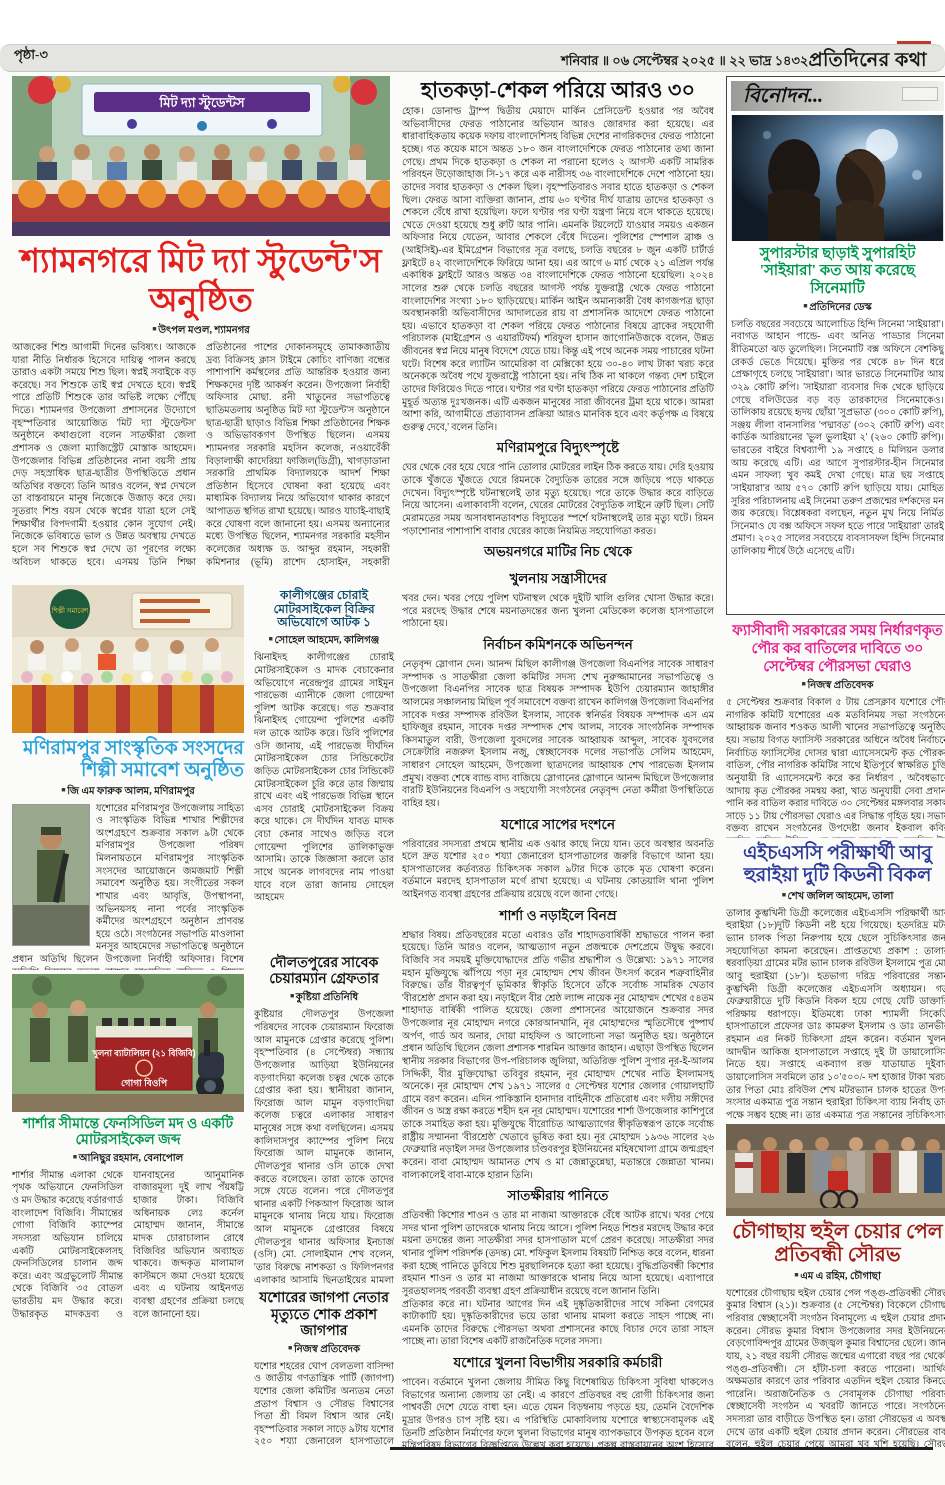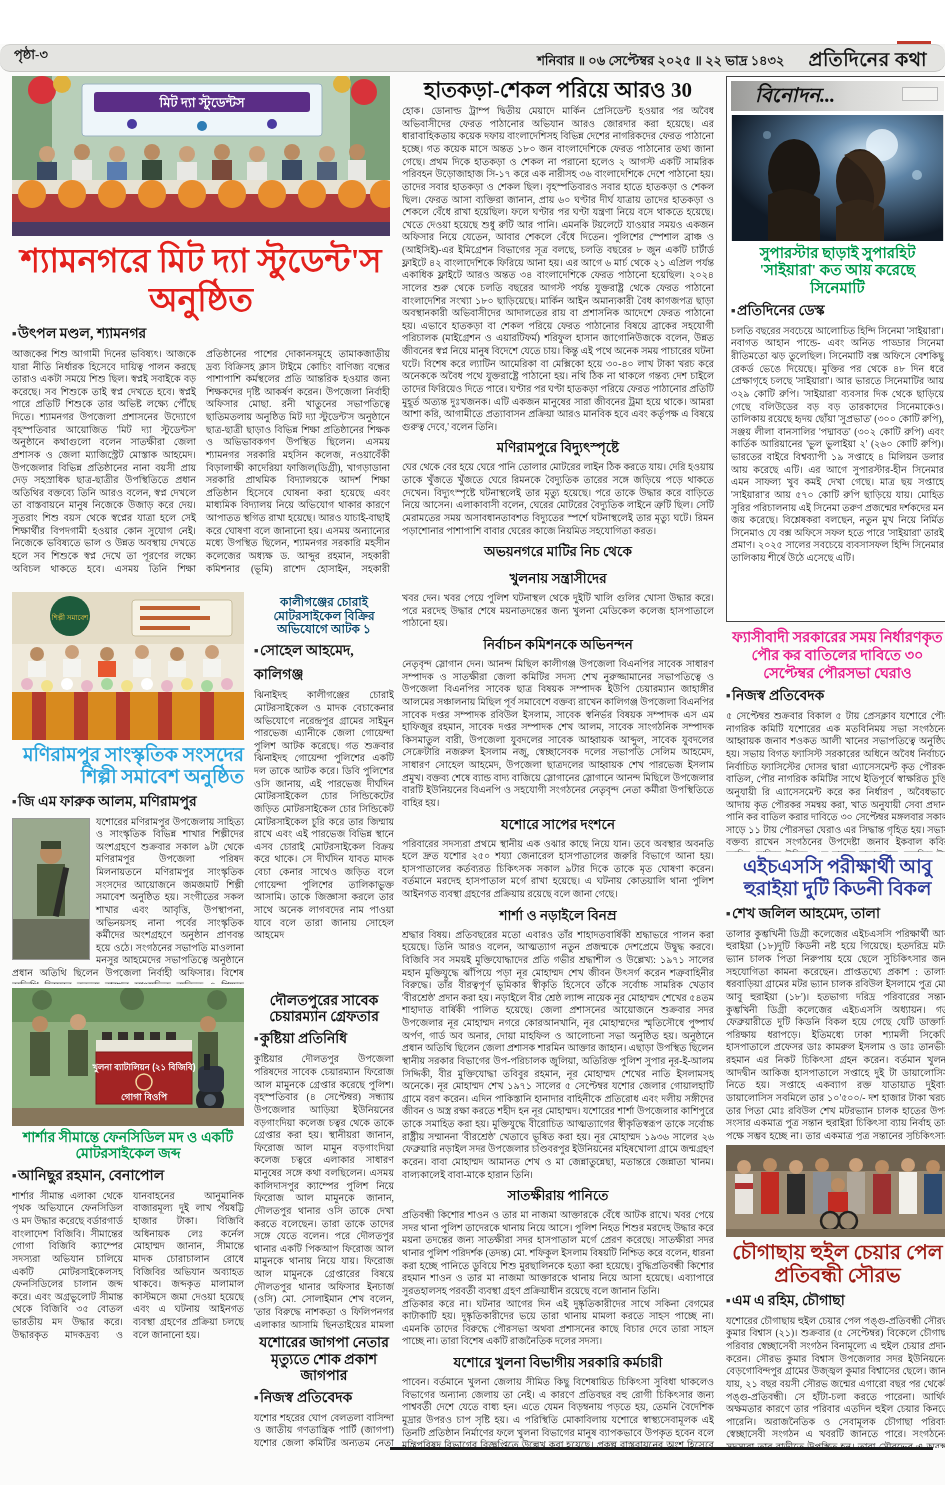--- a/index.html
+++ b/index.html
@@ -2,52 +2,52 @@
 <html><head>
 <meta charset="utf-8">
 <style>
   html,body{margin:0;padding:0;background:#f2f2f0;}
   .page{position:relative;width:945px;height:1485px;background:#fbfbfa;margin:0 auto;overflow:hidden;
         font-family:"Liberation Serif","DejaVu Serif",serif;color:#161616;}
   .topstrip{height:44px;background:#fff;}
   .header-bar{height:26px;background:#e4e4e1;border-top:1px solid #cfcfcc;border-bottom:1px solid #c5c5c2;
     display:flex;align-items:flex-start;justify-content:space-between;padding:0 14px;border-radius:10px;}
   .page-label{font-size:13px;font-weight:bold;}
-  .header-right{display:flex;align-items:center;gap:24px;}
+  .header-right{display:flex;align-items:center;gap:0;}
   .date-line{font-size:13px;font-weight:bold;}
   .masthead{font-size:19px;font-weight:bold;letter-spacing:.5px;position:relative;padding-right:4px;}
   .masthead:before{content:"";position:absolute;top:-4px;right:0;width:34px;height:3px;background:#c0392b;}
   .content{display:flex;gap:6px;padding:4px 12px 0 12px;height:1372px;overflow:hidden;}
   .vrule{width:1px;background:#b7b7b3;}
   .zone-left{width:378px;flex:none;}
   .zone-mid{width:312px;flex:none;overflow:hidden;}
   .zone-right{width:223px;flex:none;overflow:hidden;}
   .photo{display:block;width:100%;background:#ddd;}
   .hl{font-weight:bold;text-align:center;line-height:1.15;margin:4px 0 2px 0;}
   .hl-main{font-size:33px;color:#e3211c;line-height:1.18;margin-top:6px;}
   .hl-black-lead{font-size:21px;color:#111;margin:2px 0 3px 0;}
   .hl-blue{font-size:19px;color:#2aa4dd;text-align:right;}
   .hl-green{font-size:14px;color:#00994d;}
   .hl-green-sm{font-size:15px;color:#00994d;}
   .hl-pink{font-size:14.5px;color:#e81e8c;line-height:1.25;}
   .hl-royal{font-size:19px;color:#2c3a99;}
   .hl-darkred{font-size:20px;color:#9e1d15;}
   .hl-sm-black{font-size:12px;color:#0c4a6e;}
   .hl-md-black{font-size:14px;color:#111;}
-  .byline{font-size:14px;font-weight:bold;margin:2px 0 2px 0;}
+  .byline{font-size:10px;font-weight:bold;margin:2px 0 2px 0;text-align:center;}
   .byline:before{content:"■ ";font-size:7px;vertical-align:2px;color:#333;}
   .body-txt{font-size:9.5px;line-height:1.33;text-align:justify;overflow:hidden;}
   .two-col{column-count:2;column-gap:10px;}
   .sub-row{display:flex;gap:5px;margin-top:6px;}
   .col1a{width:232px;flex:none;}
   .col1b{width:140px;flex:none;}
   .roundup-sub{font-weight:bold;text-align:center;font-size:13.5px;margin:4px 0 1px 0;}
   .binodon-box{border:1px solid #444;padding:4px;margin-bottom:6px;background:#fff;}
   .binodon-head{height:30px;background:linear-gradient(90deg,#9a9a98,#d8d8d6 55%,#efefed);
-     display:flex;align-items:center;padding:0 24px;margin-bottom:4px;position:relative;}
+     display:flex;align-items:center;padding:0 12px;margin-bottom:4px;position:relative;}
   .binodon-title{font-style:italic;font-weight:bold;font-size:20px;color:#101010;}
   .binodon-chip{position:absolute;right:6px;top:6px;width:34px;height:12px;background:#f3f3f1;border:1px solid #bbb;}
   .bottom-rule{position:absolute;left:390px;right:12px;top:1447px;height:3px;background:#1c1c1c;}
   .float-photo{float:left;width:76px;height:140px;margin:2px 6px 2px 0;border:1px solid #999;}
   .clip{overflow:hidden;}
   svg text{font-family:"Liberation Sans","DejaVu Sans",sans-serif;}
 </style>
 </head>
 <body>
 
@@ -236,21 +236,21 @@
           <div class="hl hl-md-black">যশোরের জাগপা নেতার মৃত্যুতে শোক প্রকাশ জাগপার</div>
           <div class="byline">নিজস্ব প্রতিবেদক</div>
           <div class="body-txt clip" style="height:160px;">যশোর শহরের ঘোপ বেলতলা বাসিন্দা ও জাতীয় গণতান্ত্রিক পার্টি (জাগপা) যশোর জেলা কমিটির অন্যতম নেতা প্রতাপ বিশ্বাস ও সৌরভ বিশ্বাসের পিতা শ্রী বিমল বিশ্বাস আর নেই। বৃহস্পতিবার সকাল সাড়ে ৯টায় যশোর ২৫০ শয্যা জেনারেল হাসপাতালে চিকিৎসাধীন অবস্থায় তিনি শেষ নিঃশ্বাস ত্যাগ করেন। মৃত্যুকালে তার বয়স হয়েছিল প্রায় ৬৮ বছর। বিমল বিশ্বাসের আকস্মিক মৃত্যুতে গভীর শোক ও সমবেদনা জানিয়েছেন জাগপার প্রেসিডিয়াম সদস্য, খুলনা বিভাগীয় প্রধান ও জেলা নেতৃবৃন্দ।</div>
         </div>
       </div>
     </div>
 
     <div class="vrule"></div>
 
     <div class="zone-mid">
-      <div class="hl hl-black-lead">হাতকড়া-শেকল পরিয়ে আরও 30</div>
+      <div class="hl hl-black-lead">হাতকড়া-শেকল পরিয়ে আরও ৩০</div>
       <div class="body-txt">হোক। ডোনাল্ড ট্রাম্প দ্বিতীয় মেয়াদে মার্কিন প্রেসিডেন্ট হওয়ার পর অবৈধ অভিবাসীদের ফেরত পাঠানোর অভিযান আরও জোরদার করা হয়েছে। এর ধারাবাহিকতায় কয়েক দফায় বাংলাদেশিসহ বিভিন্ন দেশের নাগরিকদের ফেরত পাঠানো হচ্ছে। গত কয়েক মাসে অন্তত ১৮০ জন বাংলাদেশিকে ফেরত পাঠানোর তথ্য জানা গেছে। প্রথম দিকে হাতকড়া ও শেকল না পরানো হলেও ২ আগস্ট একটি সামরিক পরিবহন উড়োজাহাজ সি-১৭ করে এক নারীসহ ৩৬ বাংলাদেশিকে দেশে পাঠানো হয়। তাদের সবার হাতকড়া ও শেকল ছিল। বৃহস্পতিবারও সবার হাতে হাতকড়া ও শেকল ছিল। ফেরত আসা ব্যক্তিরা জানান, প্রায় ৬০ ঘণ্টার দীর্ঘ যাত্রায় তাদের হাতকড়া ও শেকলে বেঁধে রাখা হয়েছিল। ফলে ঘণ্টার পর ঘণ্টা যন্ত্রণা নিয়ে বসে থাকতে হয়েছে। খেতে দেওয়া হয়েছে শুধু রুটি আর পানি। এমনকি টয়লেটে যাওয়ার সময়ও একজন অফিসার নিয়ে যেতেন, আবার শেকলে বেঁধে দিতেন। পুলিশের স্পেশাল ব্রাঞ্চ ও (আইসিই)-এর ইমিগ্রেশন বিভাগের সূত্র বলছে, চলতি বছরের ৮ জুন একটি চার্টার্ড ফ্লাইটে ৪২ বাংলাদেশিকে ফিরিয়ে আনা হয়। এর আগে ৬ মার্চ থেকে ২১ এপ্রিল পর্যন্ত একাধিক ফ্লাইটে আরও অন্তত ৩৪ বাংলাদেশিকে ফেরত পাঠানো হয়েছিল। ২০২৪ সালের শুরু থেকে চলতি বছরের আগস্ট পর্যন্ত যুক্তরাষ্ট্র থেকে ফেরত পাঠানো বাংলাদেশির সংখ্যা ১৮০ ছাড়িয়েছে। মার্কিন আইন অমান্যকারী বৈধ কাগজপত্র ছাড়া অবস্থানকারী অভিবাসীদের আদালতের রায় বা প্রশাসনিক আদেশে ফেরত পাঠানো হয়। এভাবে হাতকড়া বা শেকল পরিয়ে ফেরত পাঠানোর বিষয়ে ব্রাকের সহযোগী পরিচালক (মাইগ্রেশন ও এয়ারটিফর্ম) শরিফুল হাসান জাগোনিউজকে বলেন, উন্নত জীবনের স্বপ্ন নিয়ে মানুষ বিদেশে যেতে চায়। কিন্তু এই পথে অনেক সময় পাচারের ঘটনা ঘটে। বিশেষ করে ল্যাটিন আমেরিকা বা মেক্সিকো হয়ে ৩০-৪০ লাখ টাকা খরচ করে অনেককে অবৈধ পথে যুক্তরাষ্ট্রে পাঠানো হয়। নথি ঠিক না থাকলে গন্তব্য দেশ চাইলে তাদের ফিরিয়েও দিতে পারে। ঘণ্টার পর ঘণ্টা হাতকড়া পরিয়ে ফেরত পাঠানোর প্রতিটি মুহূর্ত অত্যন্ত দুঃখজনক। এটি একজন মানুষের সারা জীবনের ট্রমা হয়ে থাকে। আমরা আশা করি, আগামীতে প্রত্যাবাসন প্রক্রিয়া আরও মানবিক হবে এবং কর্তৃপক্ষ এ বিষয়ে গুরুত্ব দেবে,' বলেন তিনি।</div>
 
       <div>
         <div class="roundup-sub">মণিরামপুরে বিদ্যুৎস্পৃষ্টে</div>
         <div class="body-txt">ঘের থেকে বের হয়ে ঘেরে পানি তোলার মোটরের লাইন ঠিক করতে যায়। দেরি হওয়ায় তাকে খুঁজতে খুঁজতে ঘেরে রিমনকে বৈদ্যুতিক তারের সঙ্গে জড়িয়ে পড়ে থাকতে দেখেন। বিদ্যুৎস্পৃষ্টে ঘটনাস্থলেই তার মৃত্যু হয়েছে। পরে তাকে উদ্ধার করে বাড়িতে নিয়ে আসেন। এলাকাবাসী বলেন, ঘেরের মোটরের বৈদ্যুতিক লাইনে ত্রুটি ছিল। সেটি মেরামতের সময় অসাবধানতাবশত বিদ্যুতের স্পর্শে ঘটনাস্থলেই তার মৃত্যু ঘটে। রিমন পড়াশোনার পাশাপাশি বাবার ঘেরের কাজে নিয়মিত সহযোগিতা করত।</div>
         <div class="roundup-sub">অভয়নগরে মাটির নিচ থেকে</div>
         <div class="roundup-sub">খুলনায় সন্ত্রাসীদের</div>
         <div class="body-txt">খবর দেন। খবর পেয়ে পুলিশ ঘটনাস্থল থেকে দুইটি খালি গুলির খোসা উদ্ধার করে। পরে মরদেহ উদ্ধার শেষে ময়নাতদন্তের জন্য খুলনা মেডিকেল কলেজ হাসপাতালে পাঠানো হয়।</div>
         <div class="roundup-sub">নির্বাচন কমিশনকে অভিনন্দন</div>
         <div class="body-txt">নেতৃবৃন্দ স্লোগান দেন। আনন্দ মিছিল কালীগঞ্জ উপজেলা বিএনপির সাবেক সাধারণ সম্পাদক ও সাতক্ষীরা জেলা কমিটির সদস্য শেখ নুরুজ্জামানের সভাপতিত্বে ও উপজেলা বিএনপির সাবেক ছাত্র বিষয়ক সম্পাদক ইউপি চেয়ারম্যান জাহাঙ্গীর আলমের সঞ্চালনায় মিছিল পূর্ব সমাবেশে বক্তব্য রাখেন কালিগঞ্জ উপজেলা বিএনপির সাবেক দপ্তর সম্পাদক রবিউল ইসলাম, সাবেক স্বনির্ভর বিষয়ক সম্পাদক এস এম হাফিজুর রহমান, সাবেক দপ্তর সম্পাদক শেখ আলম, সাবেক সাংগঠনিক সম্পাদক কিসমাতুল বারী, উপজেলা যুবদলের সাবেক আহ্বায়ক আব্দুল, সাবেক যুবদলের সেক্রেটারি নজরুল ইসলাম নজু, স্বেচ্ছাসেবক দলের সভাপতি সেলিম আহমেদ, সাধারণ সোহেল আহমেদ, উপজেলা ছাত্রদলের আহ্বায়ক শেখ পারভেজ ইসলাম প্রমুখ। বক্তব্য শেষে ব্যান্ড বাদ্য বাজিয়ে স্লোগানের স্লোগানে আনন্দ মিছিলে উপজেলার বারটি ইউনিয়নের বিএনপি ও সহযোগী সংগঠনের নেতৃবৃন্দ নেতা কর্মীরা উপস্থিতিতে বাহির হয়।</div>

